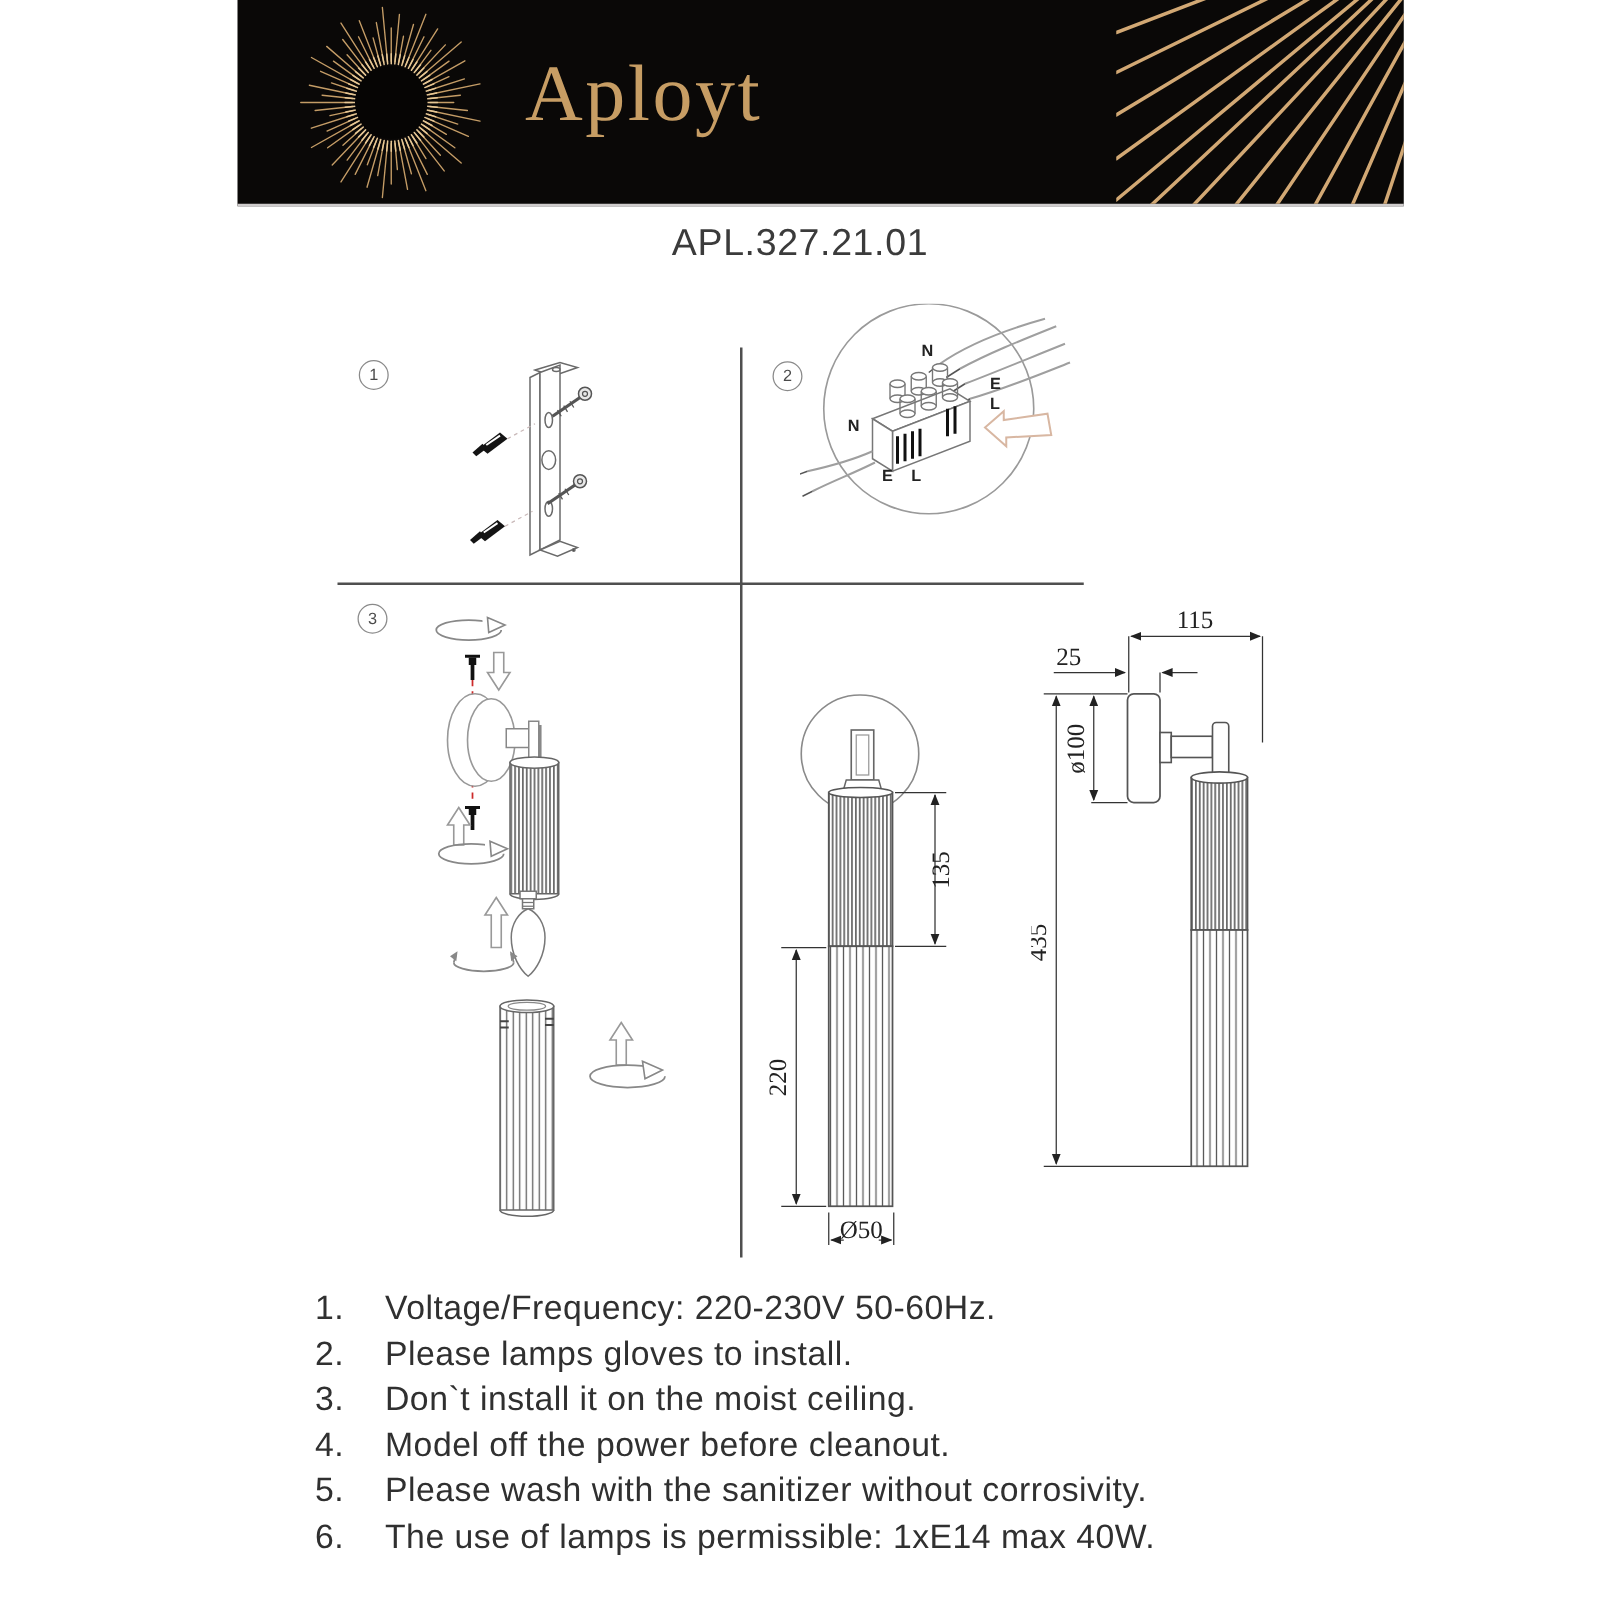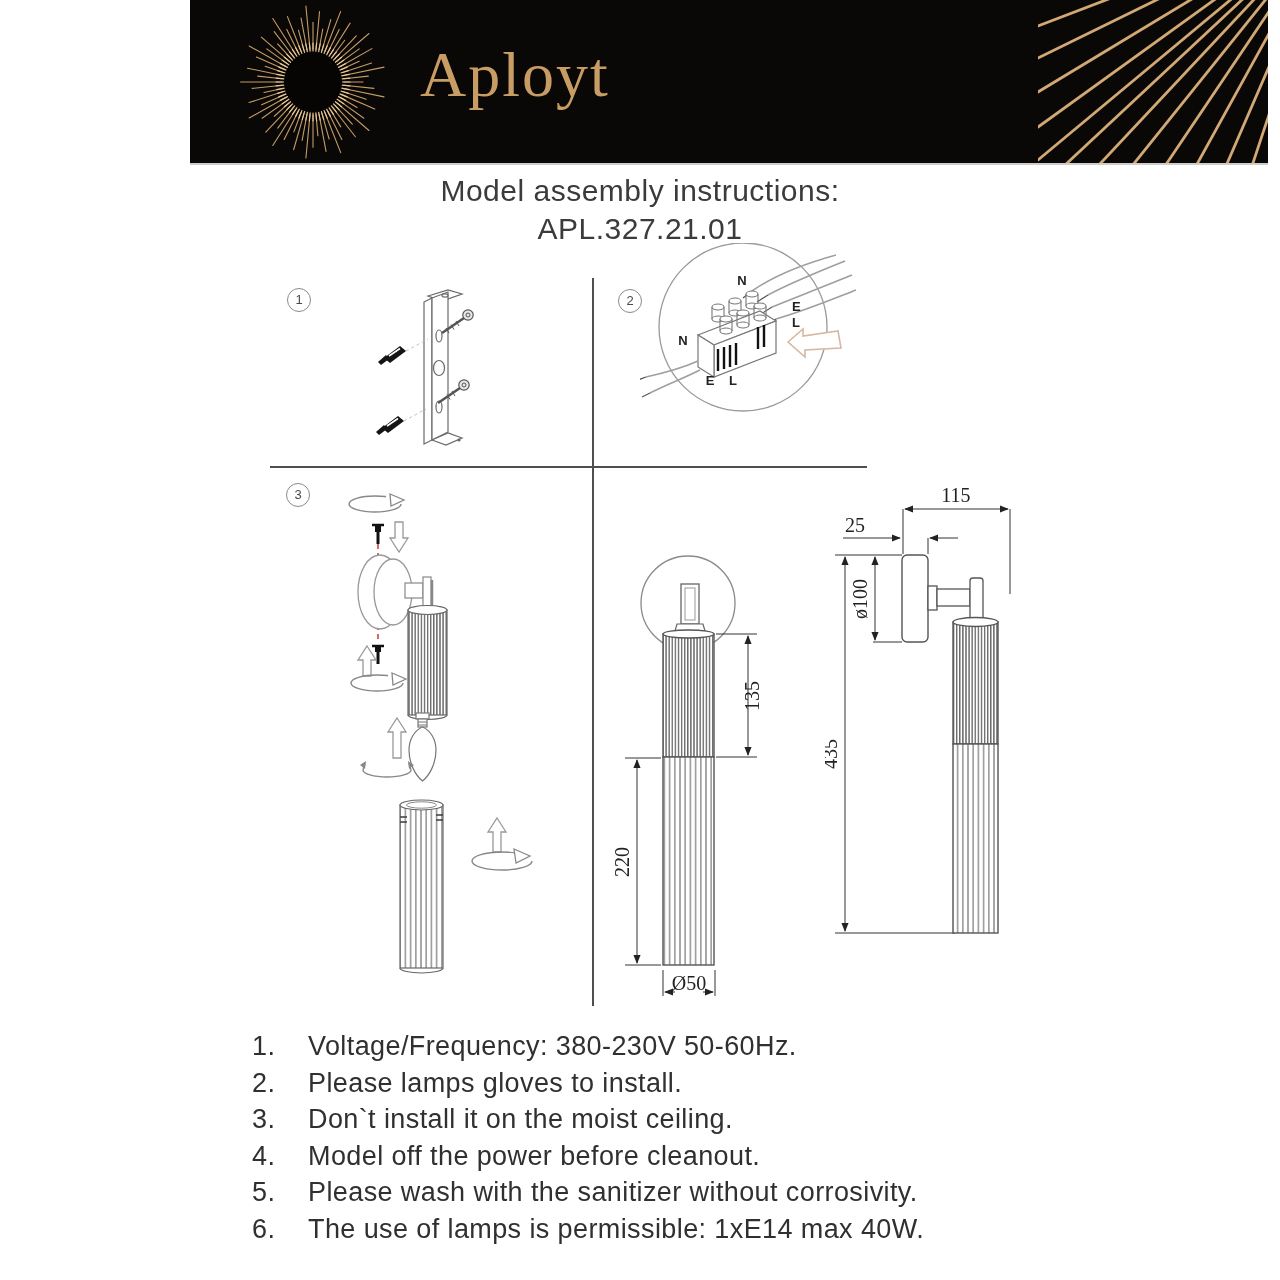--- a/index.html
+++ b/index.html
@@ -1,20 +1,20 @@
 <!DOCTYPE html>
 <html><head>
 <meta charset="utf-8">
 <style>
   html,body{margin:0;padding:0;background:#ffffff;}
   .page{position:relative;width:1280px;height:1280px;background:#ffffff;overflow:hidden;
         font-family:"Liberation Sans",sans-serif;}
   
-  .banner{position:absolute;left:190px;top:0;width:1078px;height:163px;background:#0a0807;
-          border-bottom:2px solid #cfcccc;}
+  .banner{position:absolute;left:190px;top:0;width:893px;height:163px;background:#0a0807;
+          border-bottom:2px solid #cfcccc;padding-left:40px;}
   .logo-svg{position:absolute;left:38px;top:-2px;}
   .brand{position:absolute;left:230px;top:38px;font-family:"Liberation Serif",serif;
          font-size:64px;font-weight:400;color:#c79d64;letter-spacing:2px;}
   .fan-svg{position:absolute;right:0;top:0;}
   
   .title-block{position:absolute;left:190px;top:174px;width:900px;text-align:center;color:#3b3b3b;}
   .title-line1{font-size:30px;letter-spacing:.5px;}
   .title-line2{font-size:30px;margin-top:4px;letter-spacing:.5px;}
   
   .h-divider{position:absolute;left:270px;top:466px;width:597px;height:2px;background:#4f4f4f;}
@@ -184,21 +184,20 @@
           <line x1="298" y1="-88" x2="94" y2="166" stroke="#d2a874" stroke-width="2.8" stroke-linecap="round"></line>
           <line x1="298" y1="-88" x2="127" y2="166" stroke="#d2a874" stroke-width="2.8" stroke-linecap="round"></line>
           <line x1="298" y1="-88" x2="158" y2="166" stroke="#d2a874" stroke-width="2.8" stroke-linecap="round"></line>
           <line x1="298" y1="-88" x2="188" y2="166" stroke="#d2a874" stroke-width="2.8" stroke-linecap="round"></line>
           <line x1="298" y1="-88" x2="214" y2="166" stroke="#d2a874" stroke-width="2.8" stroke-linecap="round"></line>
         </g>
     </svg>
   </div>
 
   <div class="title-block">
-    <div class="title-line1">Model assembly instructions:</div>
     <div class="title-line2">APL.327.21.01</div>
   </div>
 
   <div class="h-divider"></div>
   <div class="v-divider"></div>
 
   <div class="badge" style="left:287px;top:288px;">1</div>
   <div class="badge" style="left:618px;top:289px;">2</div>
   <div class="badge" style="left:286px;top:483px;">3</div>
 
@@ -465,21 +464,21 @@
     <g>
       <rect x="128" y="140" width="45" height="122" fill="url(#ribsDense)" stroke="#555" stroke-width="1.4"></rect>
       <rect x="128" y="262" width="45" height="189" fill="url(#ribsLight)" stroke="#555" stroke-width="1.4"></rect>
       <ellipse cx="150.5" cy="140" rx="22.5" ry="4.5" fill="#fff" stroke="#555" stroke-width="1.3"></ellipse>
     </g>
   </svg>
 
   <div class="instructions">
     <div class="instr-row">
       <span>1.</span>
-      <span>Voltage/Frequency: 380-230V 50-60Hz.</span>
+      <span>Voltage/Frequency: 220-230V 50-60Hz.</span>
     </div>
     <div class="instr-row">
       <span>2.</span>
       <span>Please lamps gloves to install.</span>
     </div>
     <div class="instr-row">
       <span>3.</span>
       <span>Don`t install it on the moist ceiling.</span>
     </div>
     <div class="instr-row">

